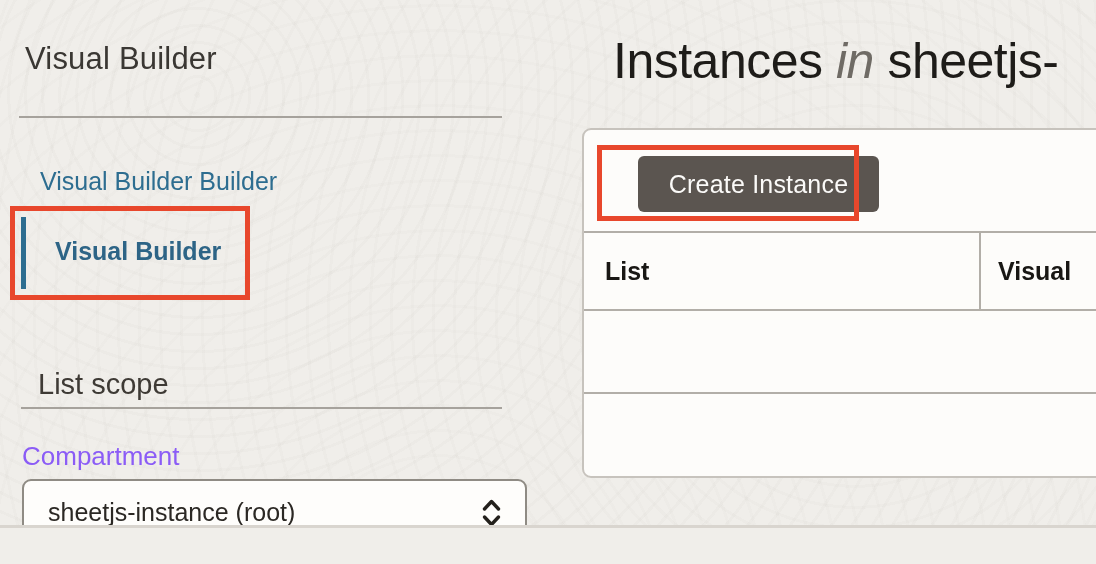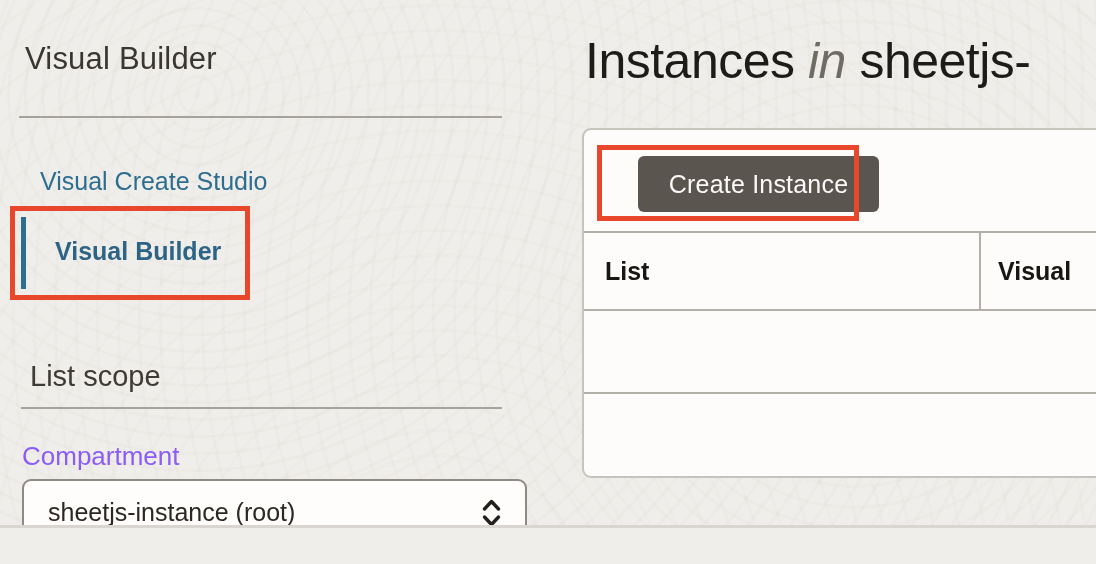--- a/index.html
+++ b/index.html
@@ -42,39 +42,39 @@
     background:var(--link-blue,#2d6d90);
   }
 
   .annotation{
     position:absolute;border:5px solid var(--annotation-red,#e8472c);
     pointer-events:none;box-sizing:border-box;
   }
   .annotation.sidebar-box{left:10px;top:206px;width:240px;height:94px;}
 
   .list-scope-title{
-    position:absolute;left:22px;top:353px;margin:8px;
+    position:absolute;left:22px;top:353px;margin:16px;
     font-size:29px;font-weight:300;color:#3e3a35;line-height:1.1;
   }
   .compartment-label{
     position:absolute;left:22px;top:441px;
     font-size:26px;color:#8b5cf6;line-height:1.2;text-align:center;
   }
   .select{
     position:absolute;left:22px;top:479px;width:505px;height:67px;
     box-sizing:border-box;border:2px solid #8f8b84;border-radius:9px;
     background:#fefdfb;display:flex;align-items:center;
     justify-content:space-between;padding:0 20px 0 24px;cursor:pointer;gap:44px;
   }
   .select .value{font-size:25px;color:#2b2824;}
   .select svg{flex:0 0 auto;}
 
   
   .page-title{
-    position:absolute;left:585px;top:33px;margin:0;
+    position:absolute;left:613px;top:33px;margin:0;
     font-size:50px;font-weight:400;letter-spacing:-.5px;
     color:#1e1c19;white-space:nowrap;line-height:1.15;
   }
   .page-title .connector{font-style:italic;color:#6f6b65;margin:0 .27em;}
 
   .panel{
     position:absolute;left:582px;top:128px;width:560px;height:350px;
     box-sizing:border-box;background:var(--panel-background,#fdfcfa);
     border:2px solid #c7c3bd;border-radius:9px 0 0 9px;
   }
@@ -118,21 +118,21 @@
 <body>
 
 <div class="app">
   <div class="texture"></div>
 
   <aside>
     <h2 class="sidebar-title">Visual Builder</h2>
 
     <div class="divider d1"></div>
 
-    <a class="navlink">Visual Create Studio</a>
+    <a class="navlink">Visual Builder Builder</a>
 
     <div class="selected-bar"></div>
     <a class="navlink selected">Visual Builder</a>
     <div class="annotation sidebar-box"></div>
 
     <h2 class="list-scope-title">List scope</h2>
 
     <div class="divider d2"></div>
 
     <label class="compartment-label">Compartment</label>

